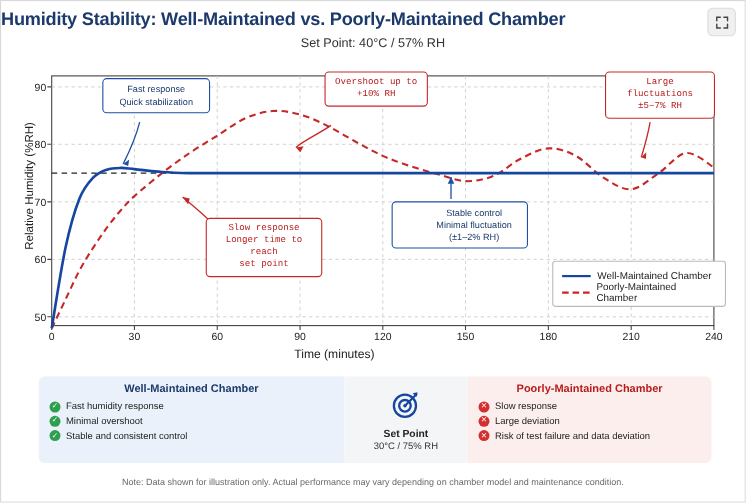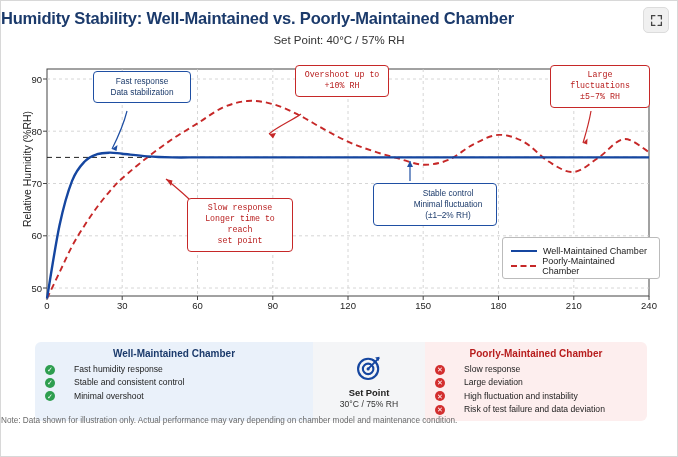--- a/index.html
+++ b/index.html
@@ -144,21 +144,21 @@
     text-align: center;
     font-size: 10px;
     font-weight: bold;
     margin-bottom: 4px;
   }
   .panel-good .panel-title { color: #1b3a6b; }
   .panel-bad .panel-title { color: #b71c1c; }
   .bullet {
     display: flex;
     align-items: center;
-    gap: 19px;
+    gap: 5px;
     font-size: 8.6px;
     line-height: 1.55;
     color: #222;
   }
   .mark {
     width: 10px; height: 10px;
     border-radius: 50%;
     color: #fff;
     font-size: 7px;
     display: flex;
@@ -168,22 +168,22 @@
     line-height: 1;
   }
   .mark-ok { background: #2e9e4f; }
   .mark-no { background: #d32f2f; }
   .setpoint-title { font-size: 9.4px; font-weight: bold; color: #222; }
   .setpoint-val { font-size: 8.6px; color: #333; }
 
   .note {
     position: absolute;
     left: 0; right: 0;
-    top: 415px;
-    text-align: left;
+    top: 433px;
+    text-align: center;
     font-size: 8.2px;
     color: #6a6a6a;
   }
 </style>
 </head>
 <body>
 
 <div id="root">
 
   <div class="title">Humidity Stability: Well-Maintained vs. Poorly-Maintained Chamber</div>
@@ -278,31 +278,32 @@
 
         <path d="M190,150 C182,142 172,134 165,128" stroke="#c62828"></path>
         <path d="M165,128 l6.5,1.5 l-1.5,5.5 z" fill="#c62828" stroke="none"></path>
 
         <path d="M409,130 C409,122 409,116 409,110" stroke="#1f4fa3"></path>
         <path d="M409,110 l3,6 l-6,0 z" fill="#1f4fa3" stroke="none"></path>
       </g>
     </svg>
 
     <div class="axis-label-y">Relative Humidity (%RH)</div>
+    <div class="axis-label-x">Time (minutes)</div>
 
     <div class="anno blue" style="left:92px; top:20px; width:84px;">Fast response
-Data stabilization</div>
+Quick stabilization</div>
     <div class="anno red" style="left:294px; top:14px; width:80px;">Overshoot up to
 +10% RH</div>
     <div class="anno red" style="left:549px; top:14px; width:86px;">Large fluctuations
 ±5–7% RH</div>
     <div class="anno red" style="left:186px; top:147px; width:92px;">Slow response
 Longer time to reach
 set point</div>
-    <div class="anno blue" style="left:372px; top:132px; width:84px;padding-left:32px;">Stable control
+    <div class="anno blue" style="left:355px; top:132px; width:84px;padding-left:32px;">Stable control
 Minimal fluctuation
 (±1–2% RH)</div>
 
     <div class="legend" style="left:501px; top:186px; width:140px;">
       <div class="legend-row">
         <span class="legend-swatch sw-solid"></span>
         <span>Well-Maintained Chamber</span>
       </div>
       <div class="legend-row">
         <span class="legend-swatch sw-dashed"></span>
@@ -314,25 +315,25 @@
   <div class="panels">
 
     <div class="panel panel-good">
       <div class="panel-title">Well-Maintained Chamber</div>
       <div class="bullet">
         <span class="mark mark-ok">✓</span>
         <span>Fast humidity response</span>
       </div>
       <div class="bullet">
         <span class="mark mark-ok">✓</span>
+        <span>Minimal overshoot</span>
+      </div>
+      <div class="bullet">
+        <span class="mark mark-ok">✓</span>
         <span>Stable and consistent control</span>
-      </div>
-      <div class="bullet">
-        <span class="mark mark-ok">✓</span>
-        <span>Minimal overshoot</span>
       </div>
     </div>
 
     <div class="panel panel-mid">
       <span>
         <svg width="28" height="28" viewBox="0 0 32 32" aria-hidden="true">
           <circle cx="15" cy="17" r="11.5" fill="none" stroke="#1546a0" stroke-width="2.4"></circle>
           <circle cx="15" cy="17" r="6" fill="none" stroke="#1546a0" stroke-width="2.4"></circle>
           <circle cx="15" cy="17" r="1.8" fill="#1546a0"></circle>
           <path d="M15 17 L27 5" stroke="#1546a0" stroke-width="2.2" stroke-linecap="round"></path>
@@ -348,23 +349,19 @@
       <div class="bullet">
         <span class="mark mark-no">✕</span>
         <span>Slow response</span>
       </div>
       <div class="bullet">
         <span class="mark mark-no">✕</span>
         <span>Large deviation</span>
       </div>
       <div class="bullet">
         <span class="mark mark-no">✕</span>
-        <span>High fluctuation and instability</span>
-      </div>
-      <div class="bullet">
-        <span class="mark mark-no">✕</span>
         <span>Risk of test failure and data deviation</span>
       </div>
     </div>
   </div>
 
   <div class="note">Note: Data shown for illustration only. Actual performance may vary depending on chamber model and maintenance condition.</div>
 </div>
 
 </body></html>

